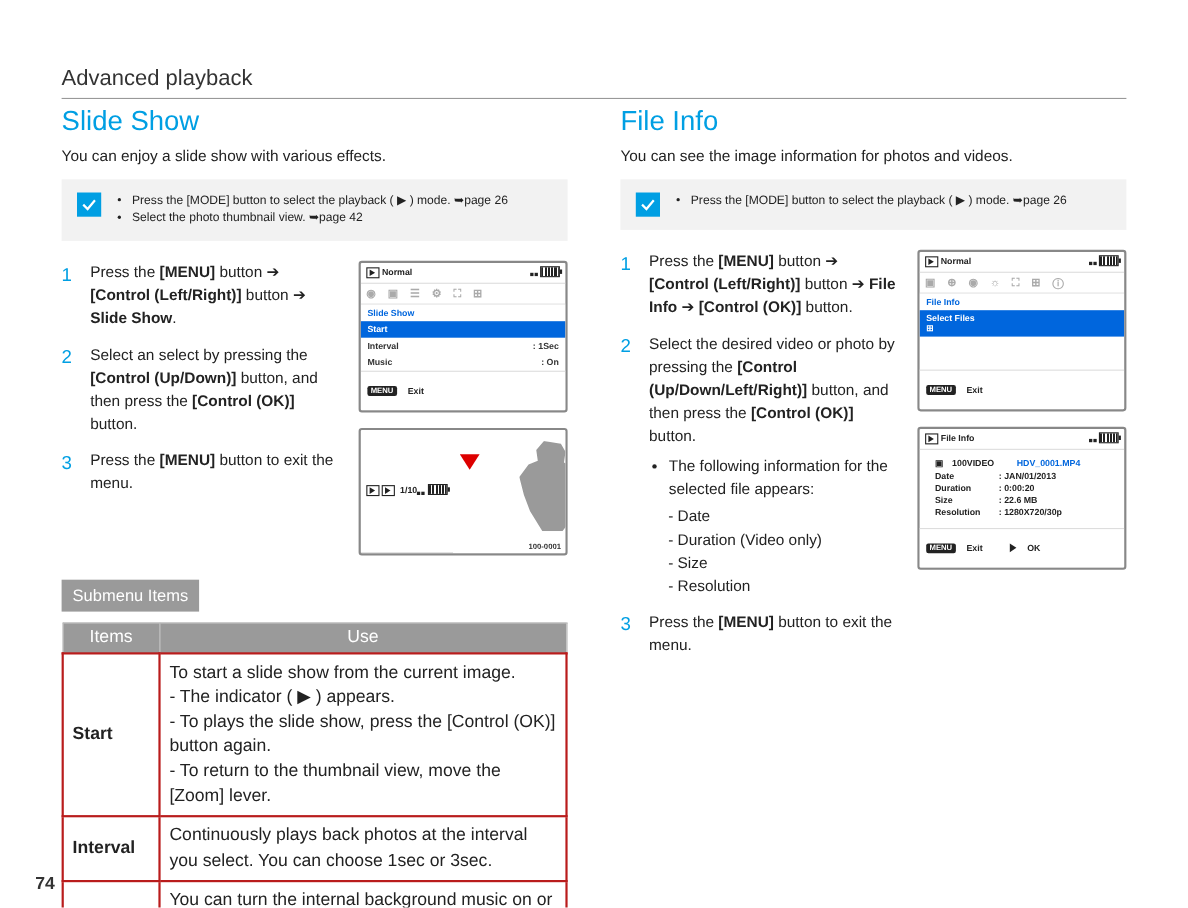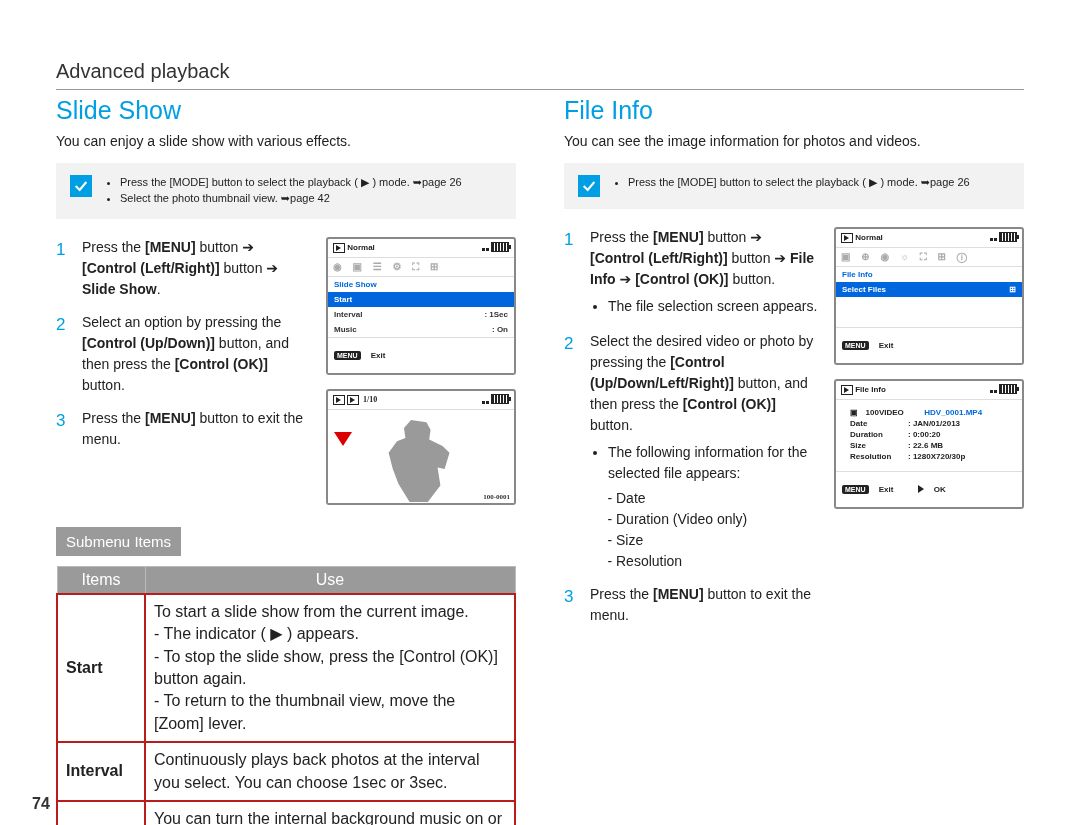--- a/index.html
+++ b/index.html
@@ -125,20 +125,21 @@
     color: #0066dd;
     padding: 3px 6px;
     font-size: 8px;
   }
   .lcd .sel {
     background: #0066dd;
     color: #fff;
     padding: 3px 6px;
     display: flex;
     justify-content: space-between;
+    flex-direction: column;
   }
   .lcd .row {
     padding: 3px 6px;
     display: flex;
     justify-content: space-between;
     color: #333;
   }
   .lcd .footer {
     background: #fff;
     padding: 13px 6px;
@@ -151,22 +152,21 @@
     font-size: 7px; padding: 1px 3px; border-radius: 2px;
   }
   .play-pill {
     display:inline-block; width:0;height:0;
     border-left:6px solid #222; border-top:4px solid transparent; border-bottom:4px solid transparent;
     vertical-align: middle;
   }
   .lcd.photo {
     height: 112px;
     display: flex;
-    flex-direction: column;
-    font-family: Liberation Serif, serif;
+    flex-direction: row;
   }
   .lcd.photo .canvas {
     flex:1;
     position: relative;
     background: #fff;
   }
   .lcd.photo .arrow {
     position: absolute; left: 6px; top: 22px;
     width:0;height:0;
     border-top: 14px solid #d00;
@@ -268,21 +268,21 @@
             <b>[MENU]</b>
             <span> button ➔ </span>
             <b>[Control (Left/Right)]</b>
             <span> button ➔ </span>
             <b>Slide Show</b>.
           </div>
         </div>
         <div class="step">
           <div class="step-num">2</div>
           <div class="step-body">
-            <span>Select an option by pressing the </span>
+            <span>Select an select by pressing the </span>
             <b>[Control (Up/Down)]</b>
             <span> button, and then press the </span>
             <b>[Control (OK)]</b>
             <span> button.</span>
           </div>
         </div>
         <div class="step">
           <div class="step-num">3</div>
           <div class="step-body">
             <span>Press the </span>
@@ -342,21 +342,21 @@
       <tbody>
           <tr>
         <th>Items</th>
         <th>Use</th>
       </tr>
       <tr>
         <td>Start</td>
         <td>
           <span>To start a slide show from the current image.</span><br>
           - <span>The indicator ( ▶ ) appears.</span><br>
-          - <span>To stop the slide show, press the [Control (OK)] button again.</span><br>
+          - <span>To plays the slide show, press the [Control (OK)] button again.</span><br>
           - <span>To return to the thumbnail view, move the [Zoom] lever.</span>
         </td>
       </tr>
       <tr>
         <td>Interval</td>
         <td>Continuously plays back photos at the interval you select. You can choose 1sec or 3sec.</td>
       </tr>
       <tr>
         <td>Music</td>
         <td>You can turn the internal background music on or off. This camcorder has 4 default background melodies stored in the boot-up flash memory. If the music is on when the slide show starts, the 4 melodies will play back in shuffle mode.</td>
@@ -387,23 +387,20 @@
           <div class="step-body">
             <span>Press the </span>
             <b>[MENU]</b>
             <span> button ➔ </span>
             <b>[Control (Left/Right)]</b>
             <span> button ➔ </span>
             <b>File Info</b>
             <span> ➔ </span>
             <b>[Control (OK)]</b>
             <span> button.</span>
-            <ul class="bullets">
-              <li>The file selection screen appears.</li>
-            </ul>
           </div>
         </div>
         <div class="step">
           <div class="step-num">2</div>
           <div class="step-body">
             <span>Select the desired video or photo by pressing the </span>
             <b>[Control (Up/Down/Left/Right)]</b>
             <span> button, and then press the </span>
             <b>[Control (OK)]</b>
             <span> button.</span>

